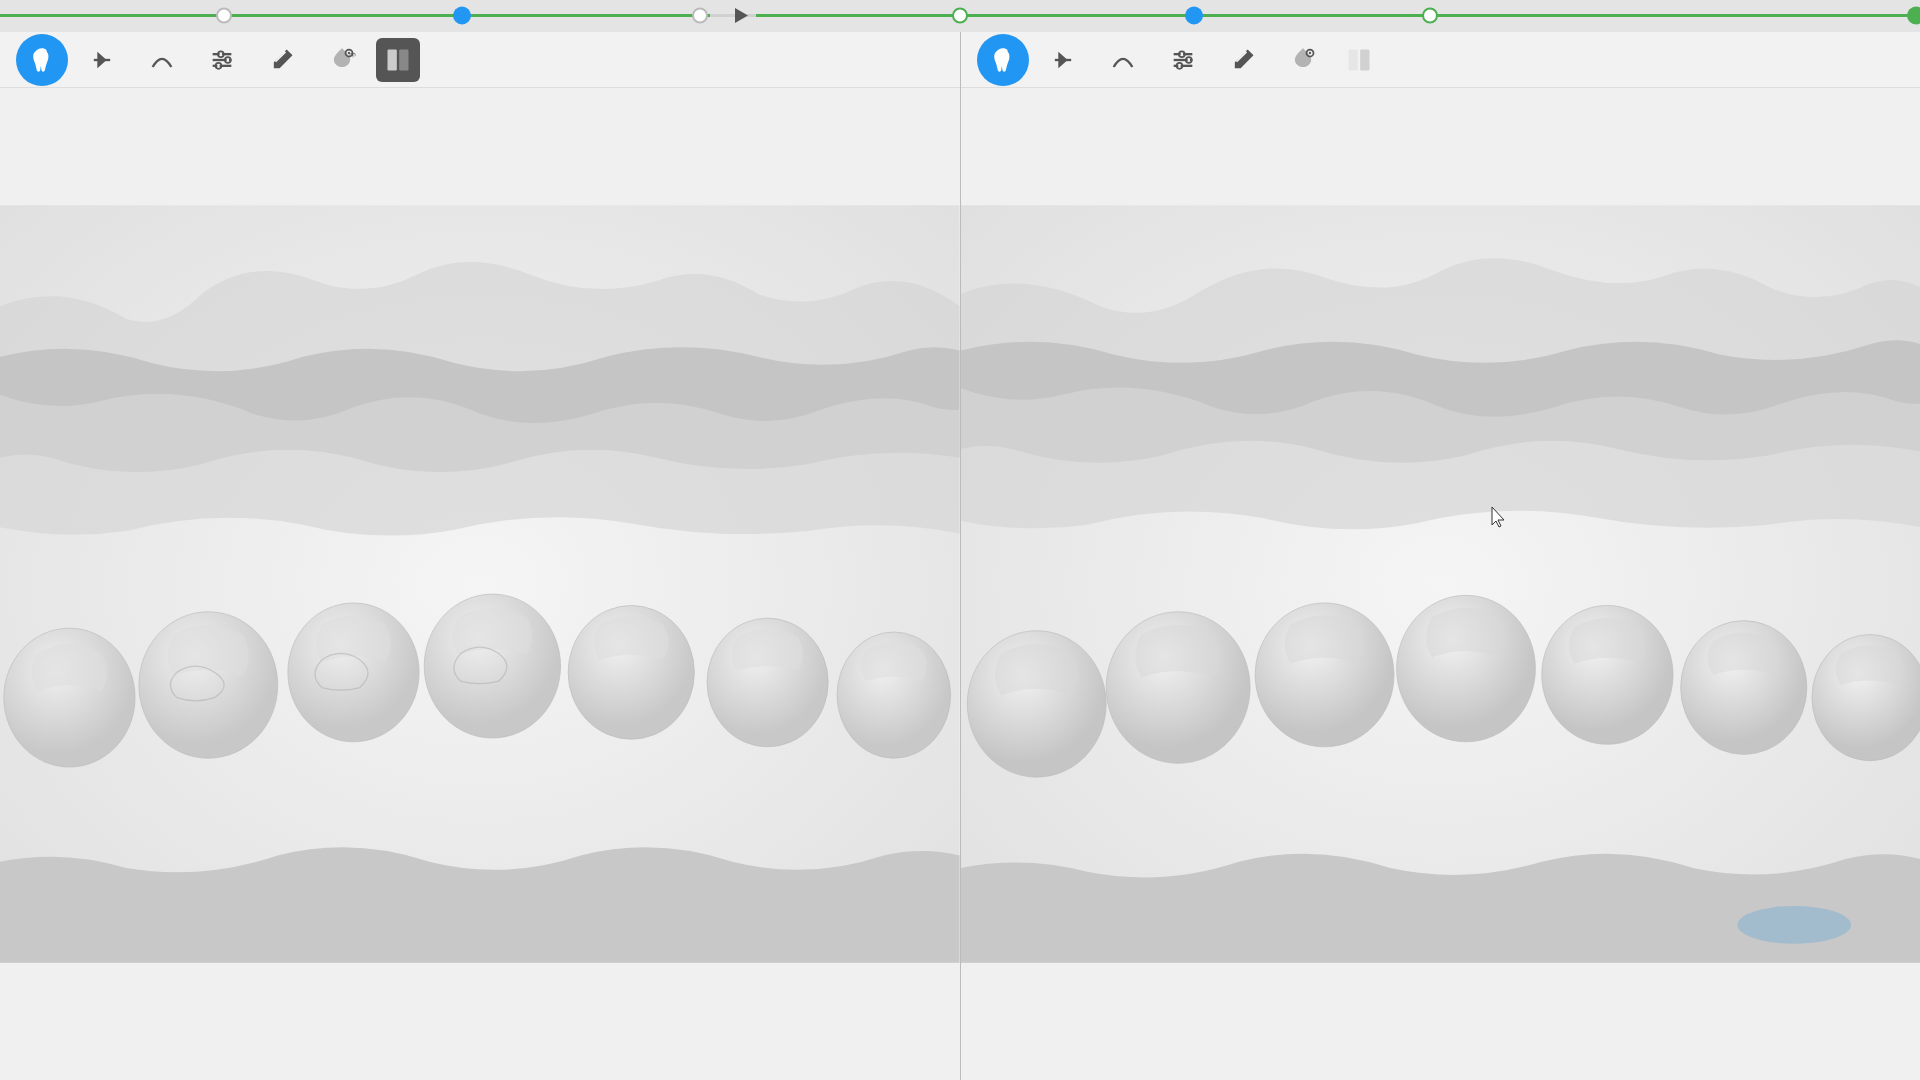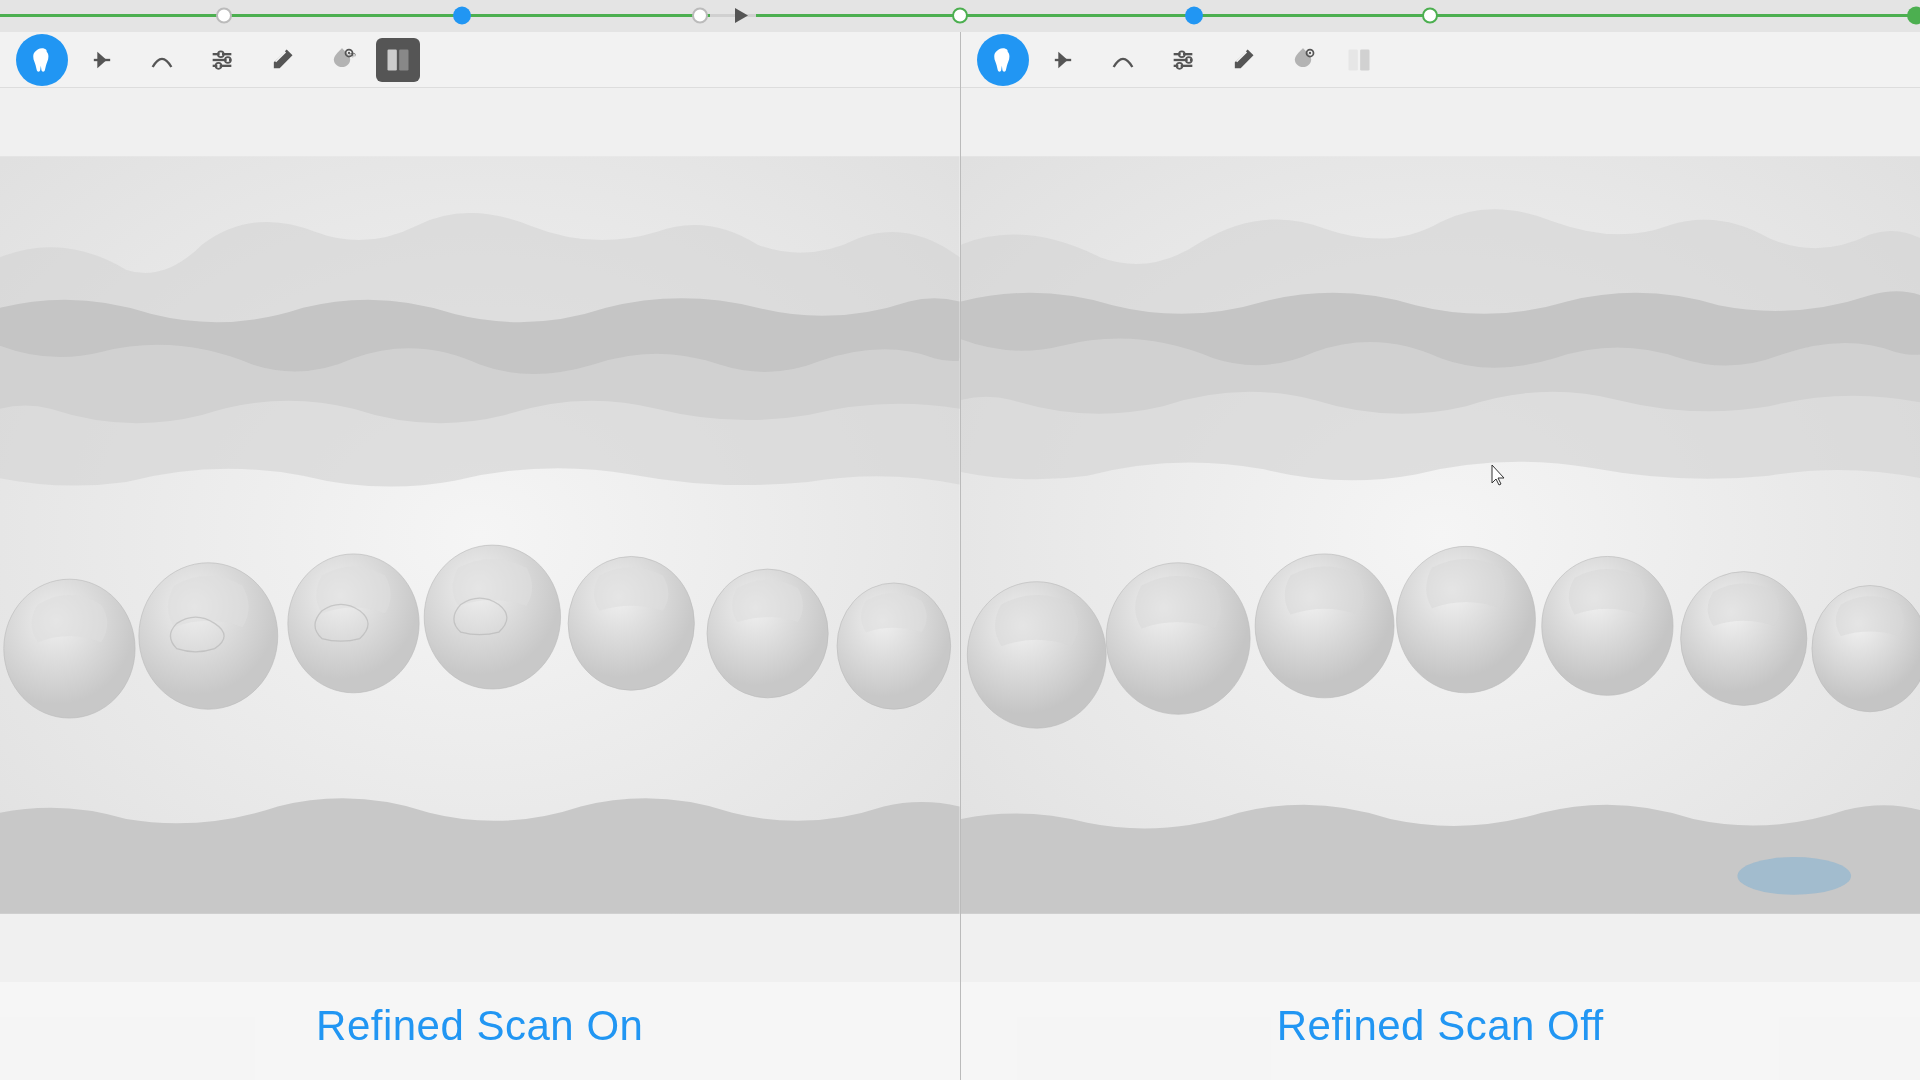--- a/index.html
+++ b/index.html
@@ -236,23 +236,20 @@
         <path fill="#ddd" d="M686,352 Q708,340 730,352 Q738,365 730,377 Q708,370 686,377 Q678,365 686,352 Z" opacity="0.6"></path>
 
         <path fill="#d5d5d5" d="M0,150 Q40,165 80,155 Q140,140 200,165 Q240,178 280,160 Q330,142 380,165 Q420,180 470,165 Q520,148 570,165 Q610,178 650,162 Q700,145 740,160 Q750,163 760,162 L760,260 Q700,248 640,258 Q570,265 500,252 Q430,240 360,257 Q300,268 240,253 Q170,240 100,258 Q50,265 0,255 Z" opacity="0.7"></path>
 
         <path fill="none" stroke="#aaa" stroke-width="1" d="M140,370 Q155,360 170,370 Q185,380 170,390 Q155,395 140,390 Q130,380 140,370" opacity="0.5"></path>
         <path fill="none" stroke="#aaa" stroke-width="1" d="M255,360 Q270,350 285,360 Q298,370 285,382 Q270,386 255,382 Q244,372 255,360" opacity="0.5"></path>
         <path fill="none" stroke="#aaa" stroke-width="1" d="M365,355 Q380,345 395,355 Q408,365 395,377 Q380,381 365,377 Q354,367 365,355" opacity="0.5"></path>
       </svg>
     </div>
 
-    <div class="scan-label">
-      <span>Refined Scan On</span>
-    </div>
   </div>
 
   <div class="half">
 
     <div class="panel-toolbar" style="background:#f2f2f2; border-bottom:1px solid #ddd;">
 
       <button class="toolbar-btn active">
         <svg viewBox="0 0 24 24">
           <path class="icon-svg-white" d="M12 2C9.5 2 7.5 3.5 6 5c-1 1-1.5 2.5-1.5 4 0 1.5.3 3 1 4.5.7 1.5 1.5 5 2 7 .2.8.8 1.5 1.5 1.5s1.3-.7 1.5-1.5l.5-3.5.5 3.5c.2.8.8 1.5 1.5 1.5s1.3-.7 1.5-1.5c.5-2 1.3-5.5 2-7 .7-1.5 1-3 1-4.5 0-1.5-.5-3-1.5-4C16.5 3.5 14.5 2 12 2z"></path>
         </svg>
@@ -354,18 +351,15 @@
 
         <ellipse cx="720" cy="390" rx="46" ry="50" fill="url(#toothGrad3)" stroke="#bbb" stroke-width="0.5"></ellipse>
         <path fill="#d8d8d8" d="M697,355 Q720,342 743,355 Q751,368 743,380 Q720,373 697,380 Q689,368 697,355 Z" opacity="0.5"></path>
 
         <path fill="#d5d5d5" d="M0,145 Q40,160 80,150 Q140,135 200,160 Q240,173 280,155 Q330,137 380,160 Q420,175 470,160 Q520,143 570,160 Q610,173 650,157 Q700,140 740,155 Q752,158 760,157 L760,255 Q700,243 640,253 Q570,260 500,247 Q430,235 360,252 Q300,263 240,248 Q170,235 100,253 Q50,260 0,250 Z" opacity="0.7"></path>
 
         <ellipse cx="660" cy="570" rx="45" ry="15" fill="#7bafd4" opacity="0.5"></ellipse>
       </svg>
     </div>
 
-    <div class="scan-label">
-      <span>Refined Scan Off</span>
-    </div>
   </div>
 
 </div>
 
 </body></html>

